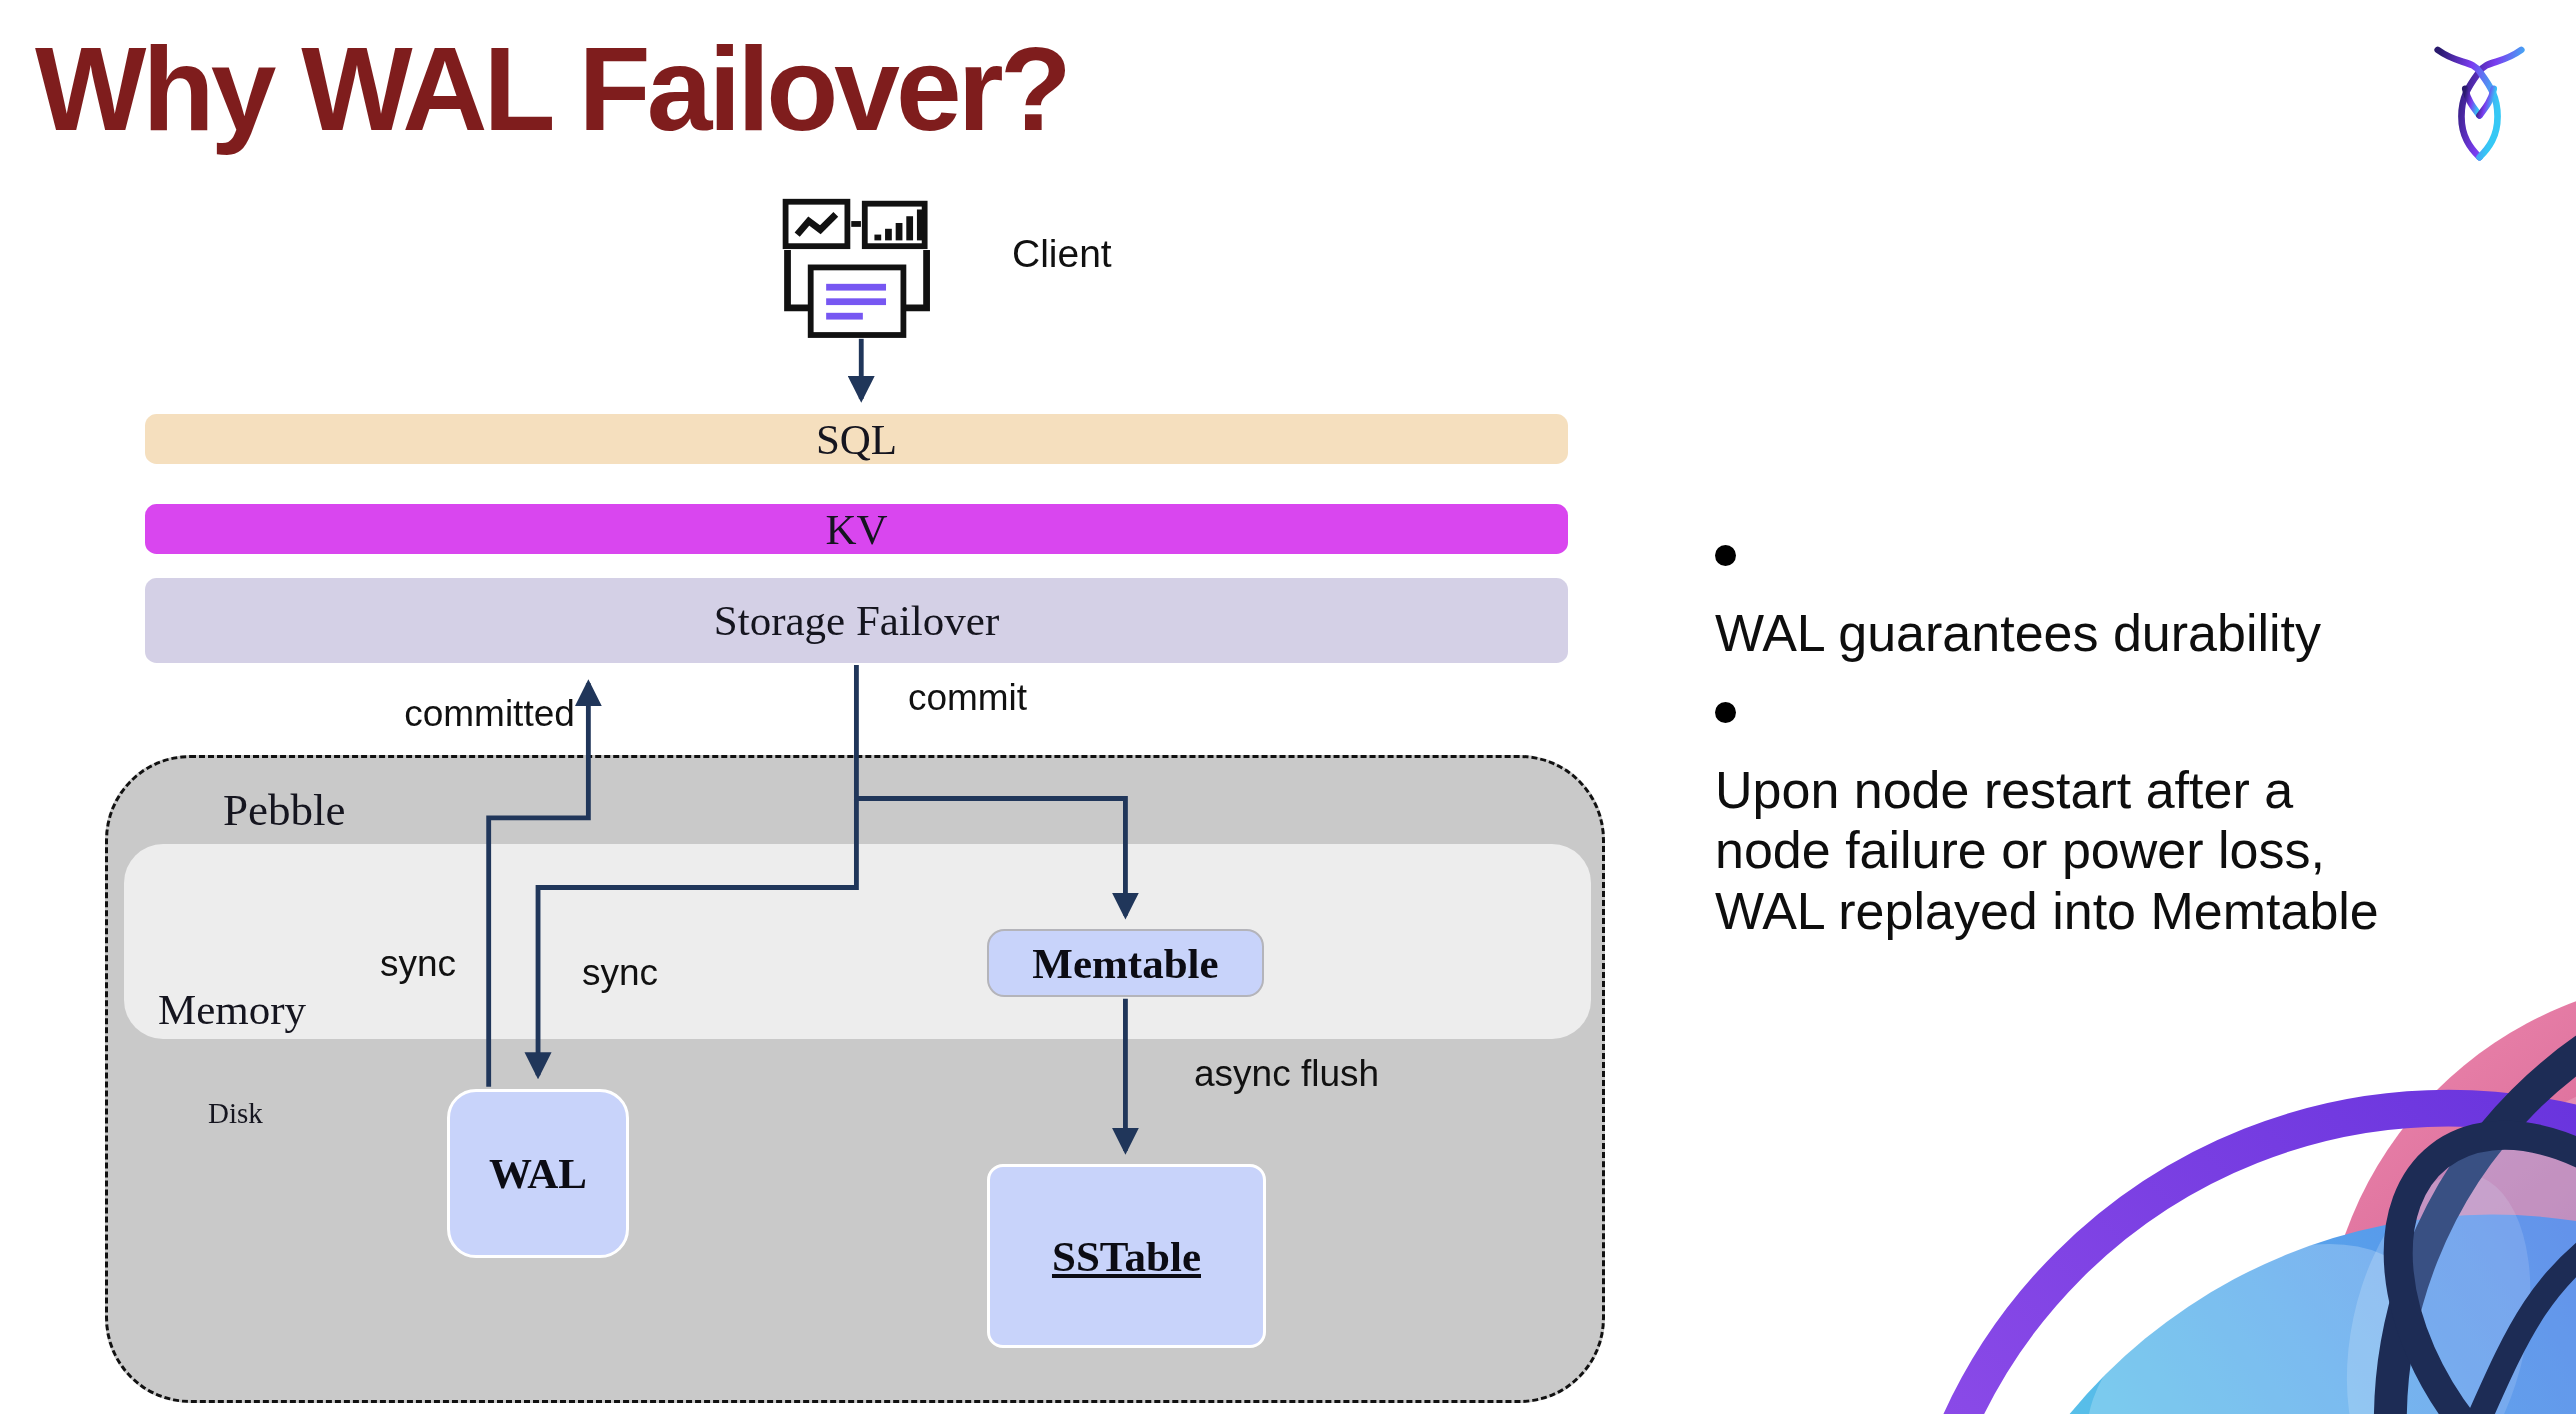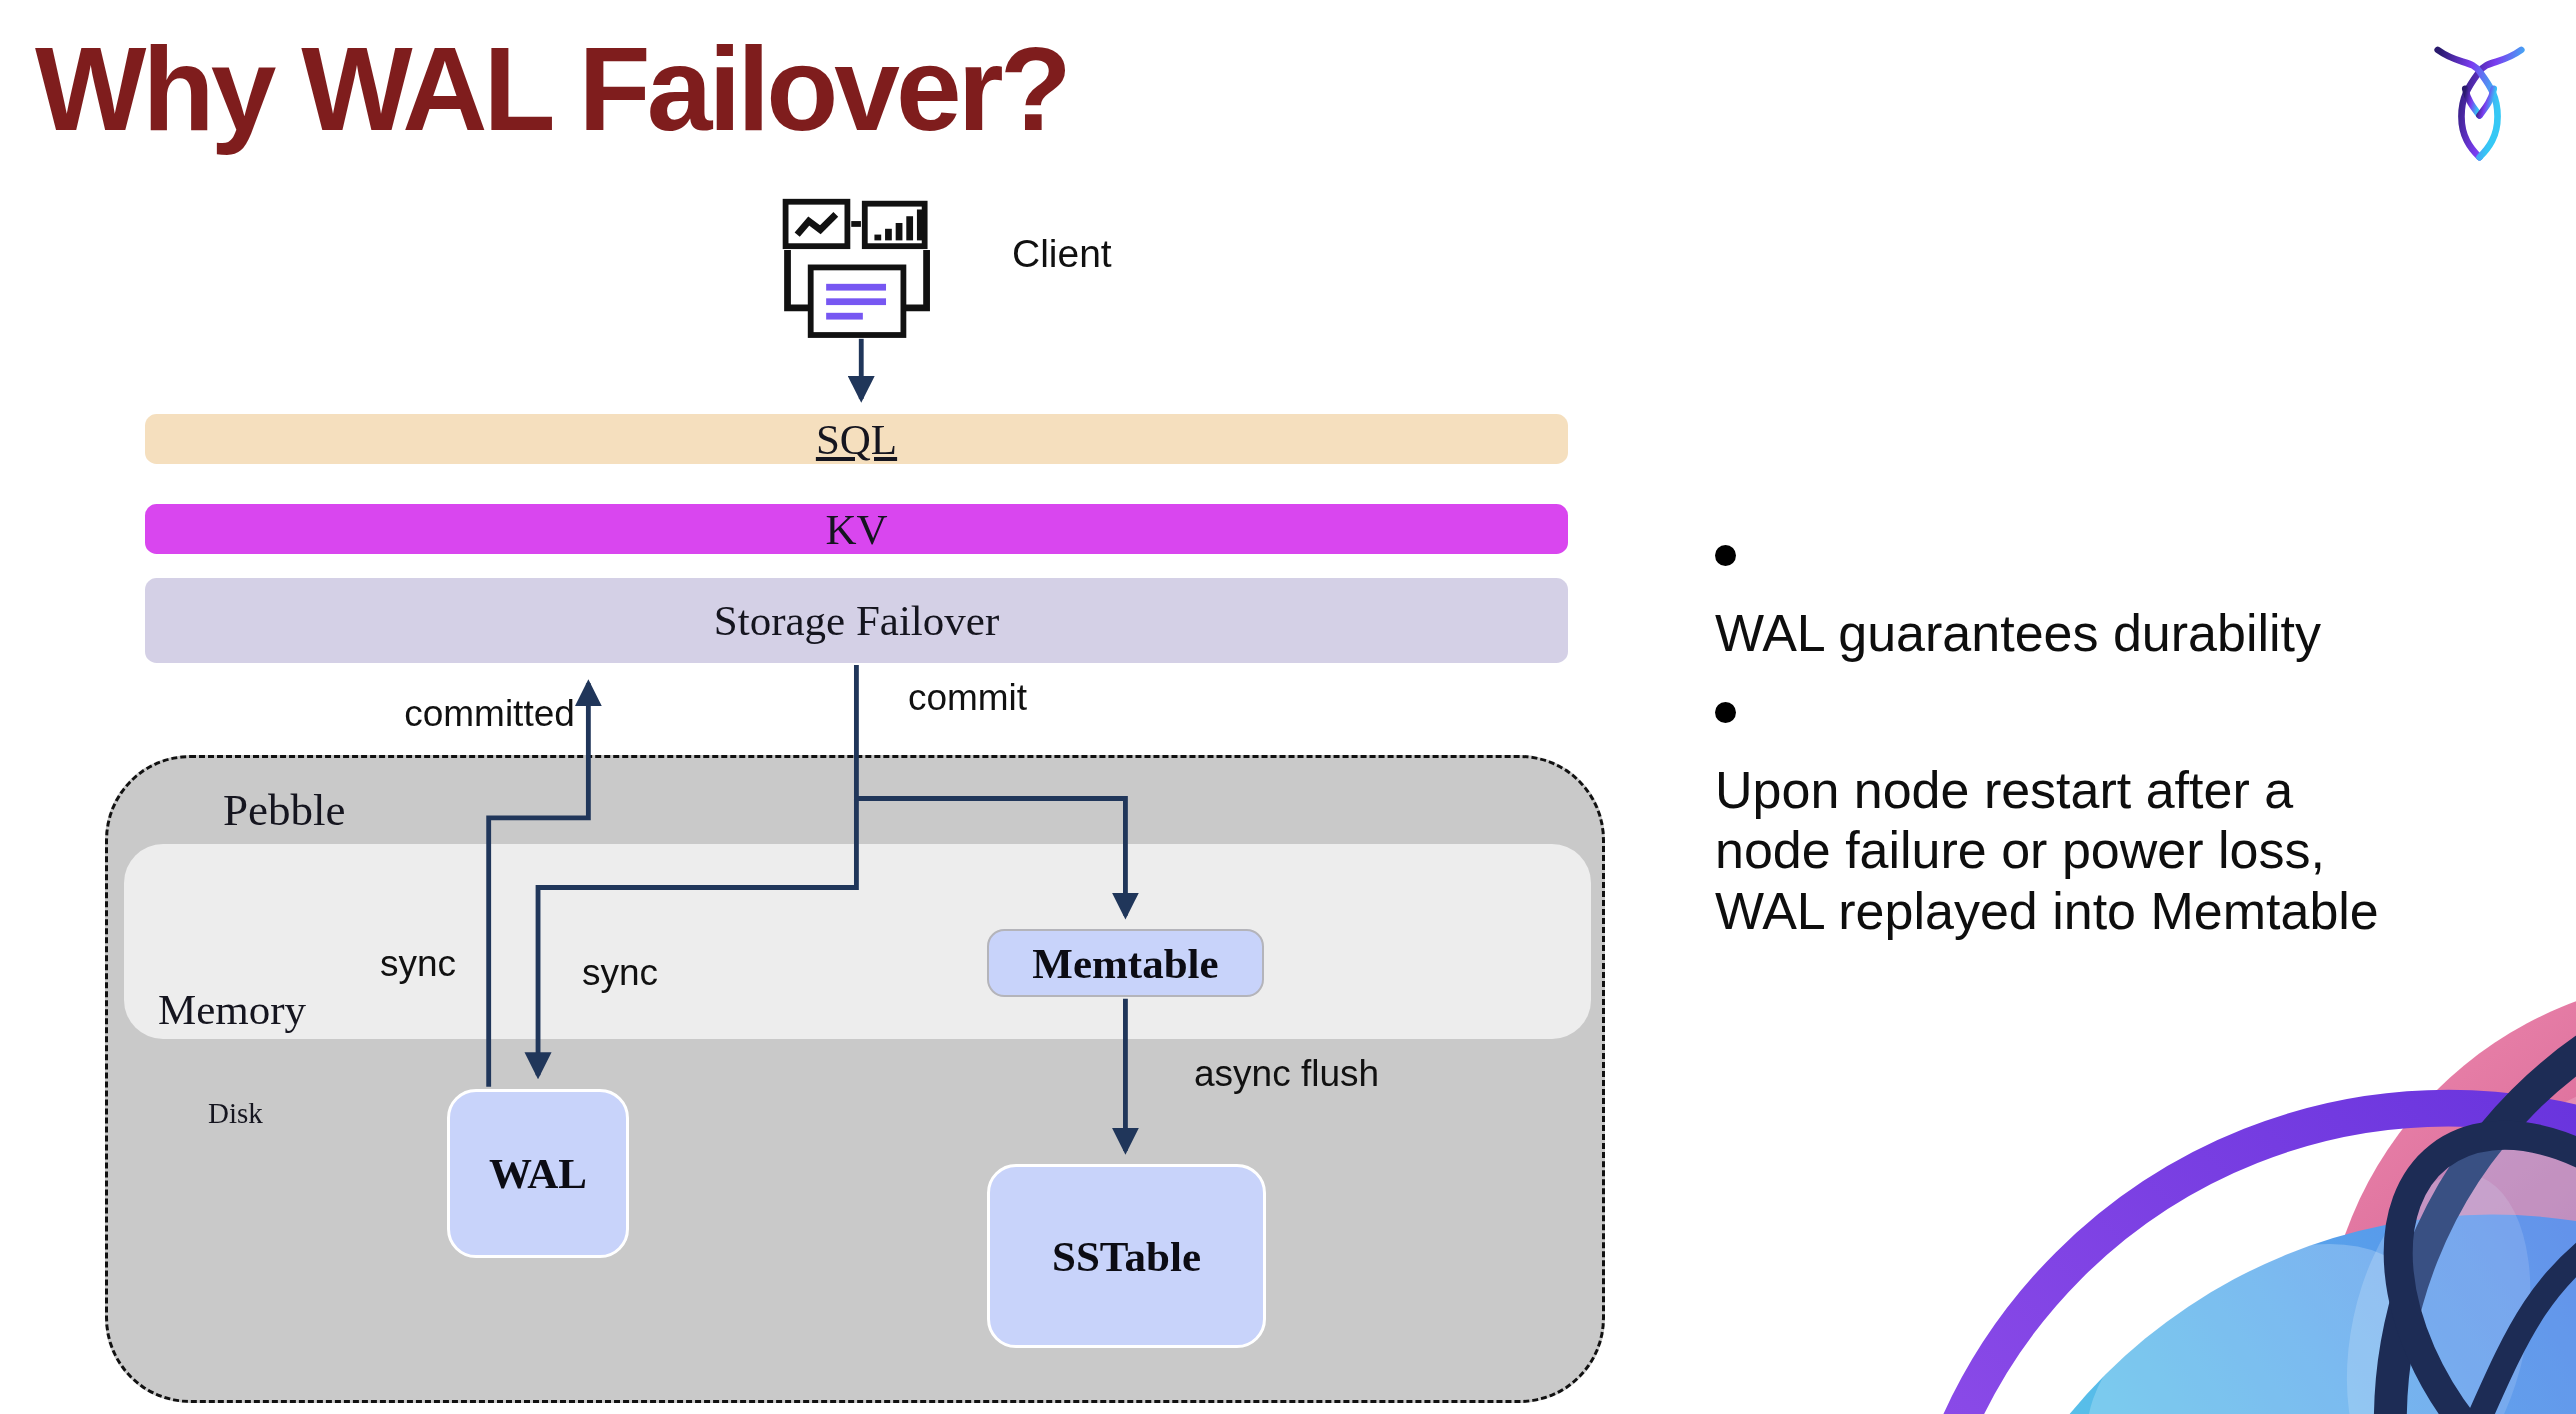--- a/index.html
+++ b/index.html
@@ -7,36 +7,36 @@
          font-family:"Liberation Sans",sans-serif;}
   .abs{position:absolute;}
   .center{display:flex;align-items:center;justify-content:center;}
 
   .title{left:35px;top:21px;font-size:118px;font-weight:700;letter-spacing:-3.9px;color:#7f1d1d;}
 
   .client-label{left:1012px;top:232px;font-size:39px;color:#111;}
 
   .bar{left:145px;width:1423px;border-radius:11.6px;font-family:"Liberation Serif",serif;
        font-size:43px;color:#15151f;}
-  .bar-sql{top:414px;height:50px;text-decoration:underline;}
+  .bar-sql{top:414px;height:50px;}
   .bar-kv{top:504px;height:50px;}
   .bar-storage{top:578px;height:85px;}
 
   .pebble{left:105px;top:755px;width:1500px;height:648px;border-radius:85px;
           border:3.9px dashed #111;background:#c9c9c9;box-sizing:border-box;}
   .pebble-label{left:223px;top:784px;font-family:"Liberation Serif",serif;font-size:45px;color:#15151f;}
   .memory-band{left:124px;top:844px;width:1467px;height:195px;border-radius:39px;background:#ededed;}
   .memory-label{left:158px;top:985px;font-family:"Liberation Serif",serif;font-size:43px;color:#15151f;}
   .disk-label{left:208px;top:1097px;font-family:"Liberation Serif",serif;font-size:29px;color:#15151f;}
 
   .node{border-radius:29px;font-family:"Liberation Serif",serif;font-weight:700;
         font-size:43px;color:#0c0c14;box-sizing:border-box;}
   .node-wal{left:447px;top:1089px;width:182px;height:169px;border:3.9px solid #ffffff;}
   .node-memtable{left:987px;top:929px;width:277px;height:68px;border:2.9px solid #b4b4ba;border-radius:17.4px;}
-  .node-sstable{left:987px;top:1164px;width:279px;height:184px;border:3.9px solid #ffffff;border-radius:29px;}
+  .node-sstable{left:987px;top:1164px;width:279px;height:184px;border:3.9px solid #ffffff;border-radius:16px;text-decoration:underline;}
 
   .edge-label{font-size:37px;color:#111;}
   .lbl-committed{left:387px;top:693px;width:205px;}
   .lbl-commit{left:900px;top:677px;width:135px;}
   .lbl-sync1{left:360px;top:943px;width:116px;}
   .lbl-sync2{left:562px;top:952px;width:116px;}
   .lbl-async{left:1194px;top:1053px;}
 
   .bullets{left:1715px;top:528px;width:774px;}
   .bullet-item{display:flex;gap:37px;align-items:flex-start;flex-direction:column;}

